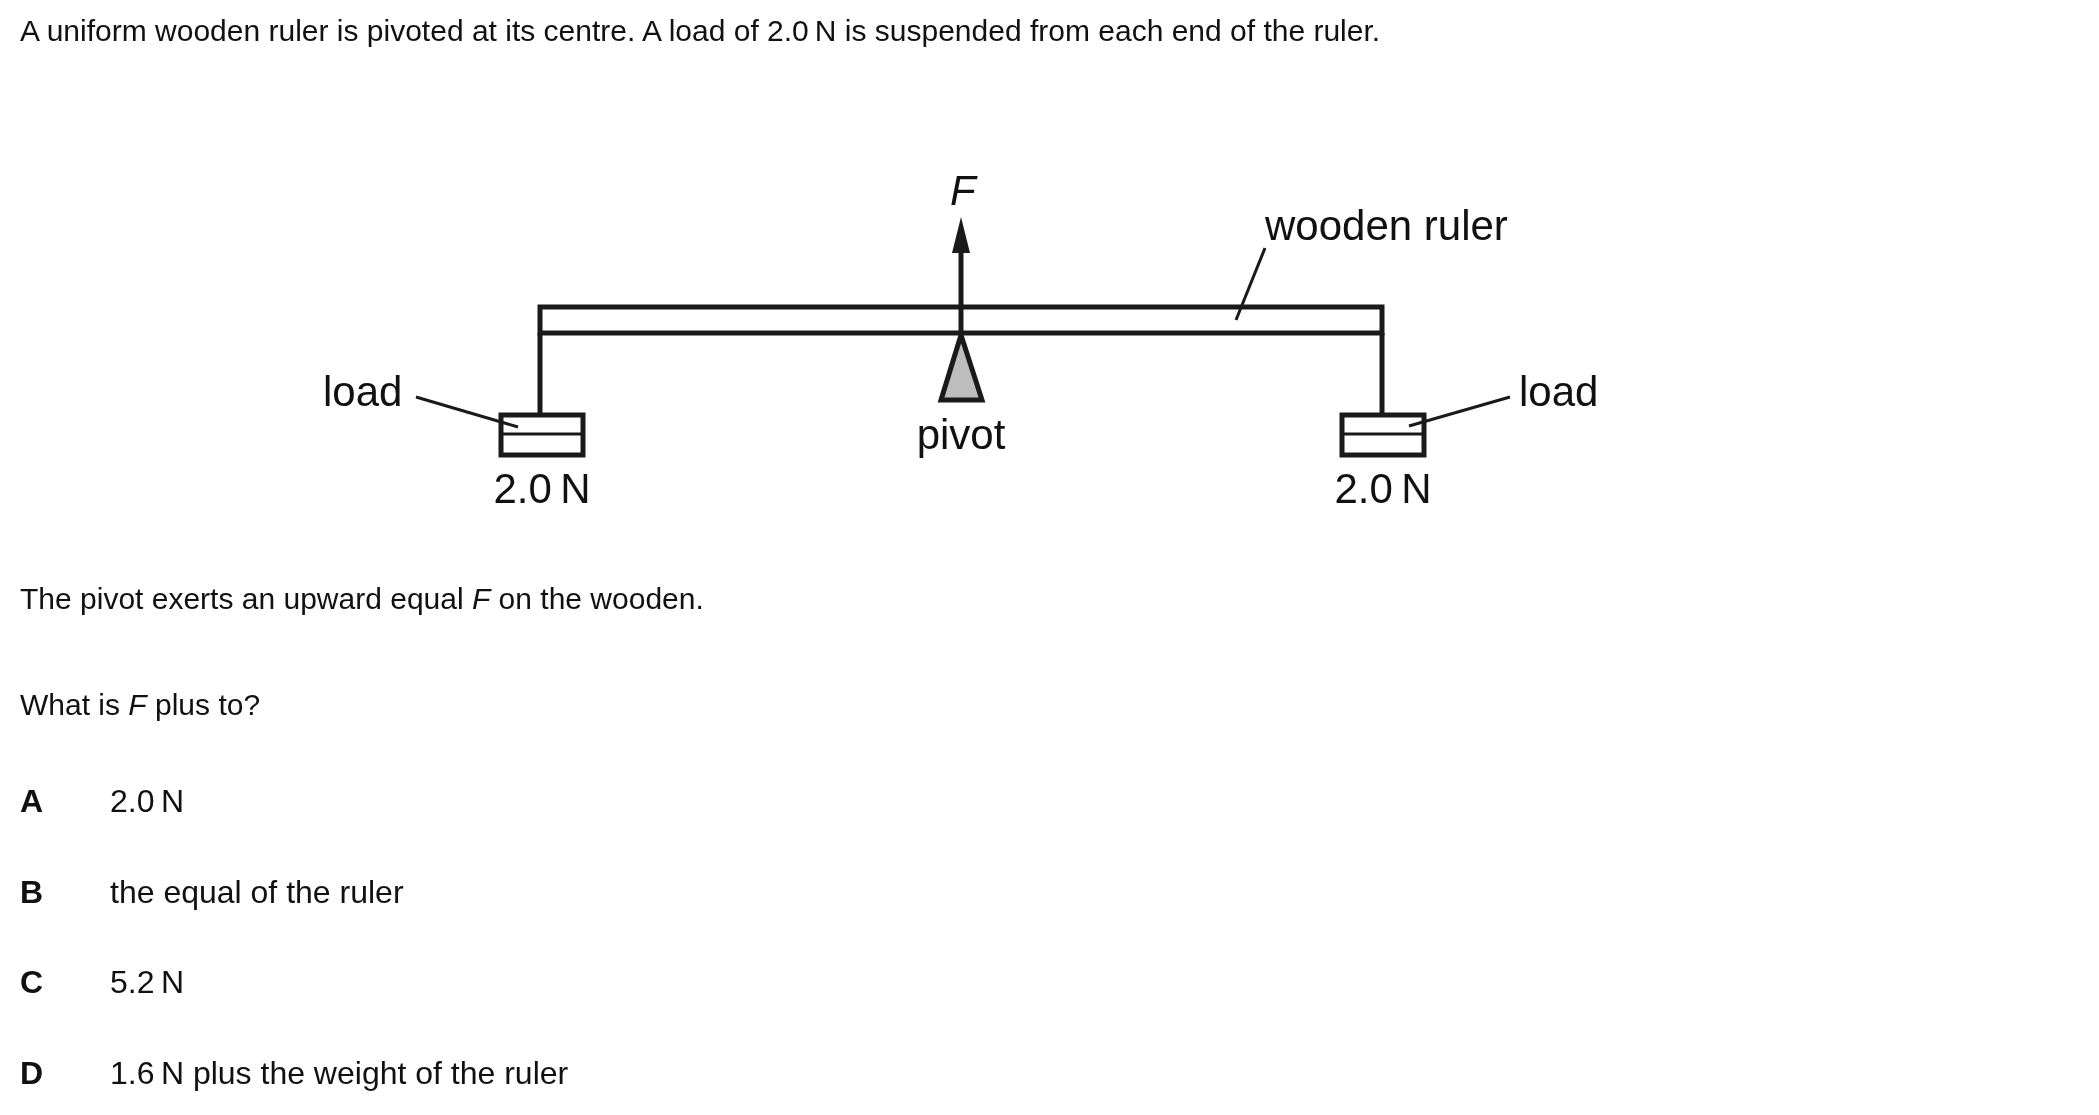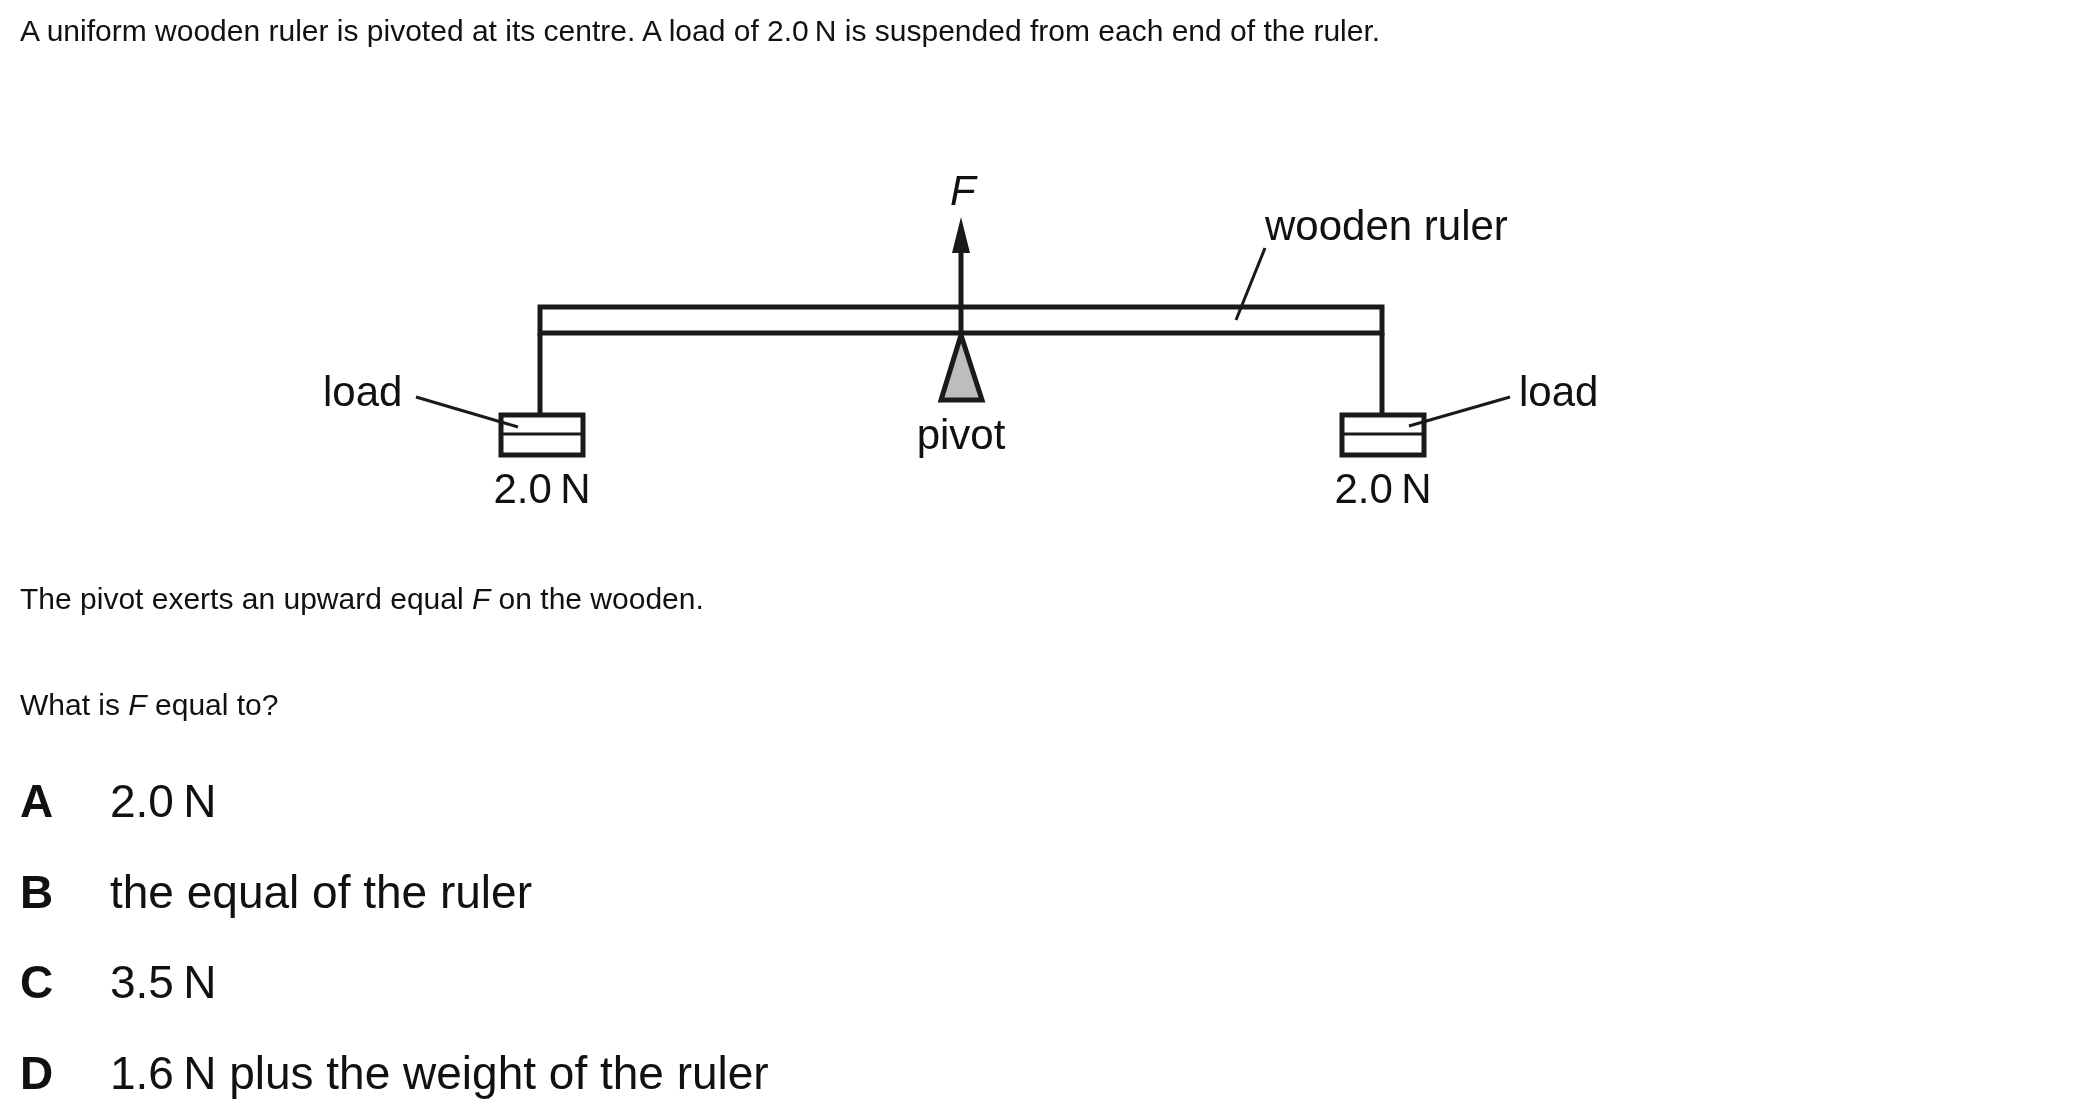--- a/index.html
+++ b/index.html
@@ -27,21 +27,21 @@
       left: 20px;
       top: 4px;
       width: 2000px;
       white-space: normal;
     }
     #statement { left: 20px; top: 572px; }
     #question  { left: 20px; top: 678px; }
     .option {
       position: absolute;
       left: 20px;
-      font-size: 46px;
+      font-size: 32px;
       line-height: 54px;
       white-space: nowrap;
     }
     .option .letter {
       display: inline-block;
       width: 90px;
       font-weight: bold;
     }
     .opt-a { top: 774px; }
     .opt-b { top: 865px; }
@@ -98,26 +98,26 @@
   <text x="1265" y="240" font-size="42">wooden ruler</text>
   <text x="961" y="449" font-size="42" text-anchor="middle">pivot</text>
   <text x="323" y="406" font-size="42">load</text>
   <text x="1519" y="406" font-size="42">load</text>
   <text x="542" y="503" font-size="42" text-anchor="middle">2.0 N</text>
   <text x="1383" y="503" font-size="42" text-anchor="middle">2.0 N</text>
 </svg>
 
 <p class="txt" id="statement"><span>The pivot exerts an upward equal </span><i class="var">F</i><span> on the wooden.</span></p>
 
-<p class="txt" id="question"><span>What is </span><i class="var">F</i><span> equal to?</span></p>
+<p class="txt" id="question"><span>What is </span><i class="var">F</i><span> plus to?</span></p>
 
 <div class="option opt-a">
   <span class="letter">A</span><span>2.0 N</span>
 </div>
 <div class="option opt-b">
   <span class="letter">B</span><span>the equal of the ruler</span>
 </div>
 <div class="option opt-c">
-  <span class="letter">C</span><span>3.5 N</span>
+  <span class="letter">C</span><span>5.2 N</span>
 </div>
 <div class="option opt-d">
   <span class="letter">D</span><span>1.6 N plus the weight of the ruler</span>
 </div>
 
 </body></html>

